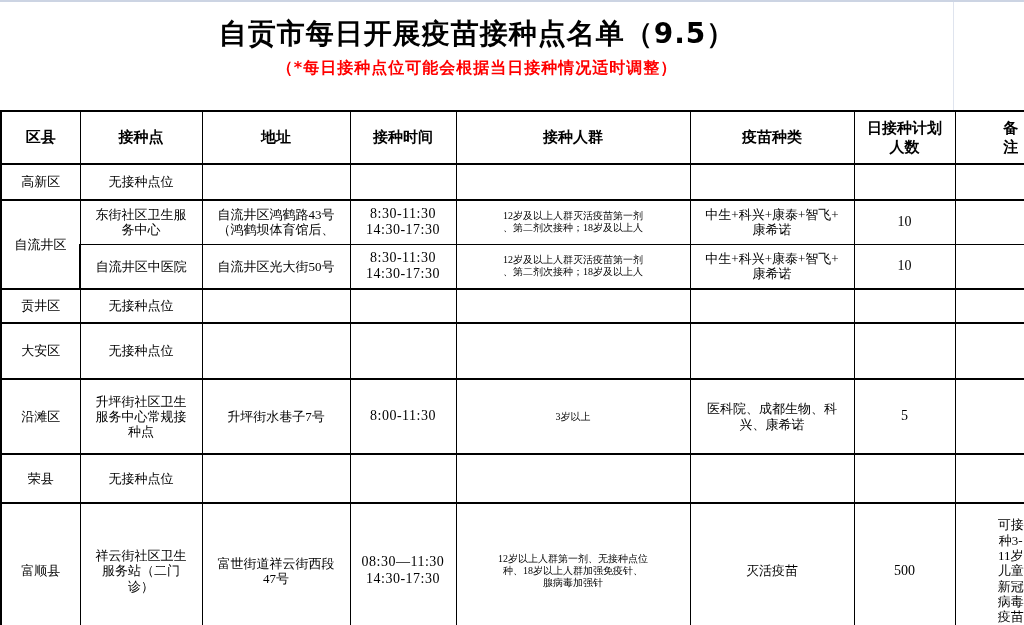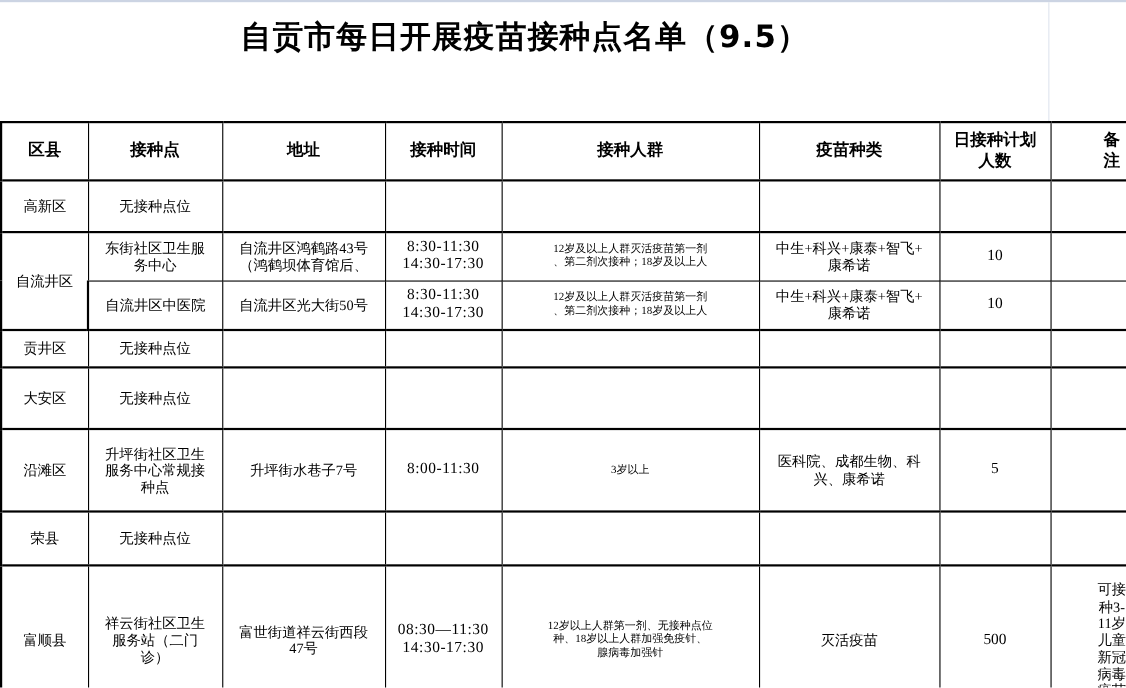--- a/index.html
+++ b/index.html
@@ -75,20 +75,21 @@
   table.vax td.people { font-size: 10px; }
 </style>
 </head>
 <body>
 
 <div class="top-edge-line"></div>
 <div class="grid-vline"></div>
 
 <div class="header-area">
   <div class="page-title">自贡市每日开展疫苗接种点名单（9.5）</div>
+  <div class="page-subtitle">（*每日接种点位可能会根据当日接种情况适时调整）</div>
 </div>
 
 <table class="vax">
   <colgroup>
     <col style="width:79px">
       <col style="width:122px">
       <col style="width:148px">
       <col style="width:106px">
     <col style="width:234px">
       <col style="width:164px">
@@ -101,21 +102,21 @@
       <td>接种点</td>
       <td>地址</td>
       <td>接种时间</td>
       <td>接种人群</td>
       <td>疫苗种类</td>
       <td>日接种计划
 人数</td>
       <td>备注</td>
     </tr>
 
-    <tr class="grp" style="height:47px">
+    <tr class="grp" style="height:36px">
       <td>高新区</td>
       <td>无接种点位</td>
       <td></td>
       <td class="time"></td>
       <td class="people"></td>
       <td></td>
       <td class="num"></td>
       <td></td>
     </tr>
 

